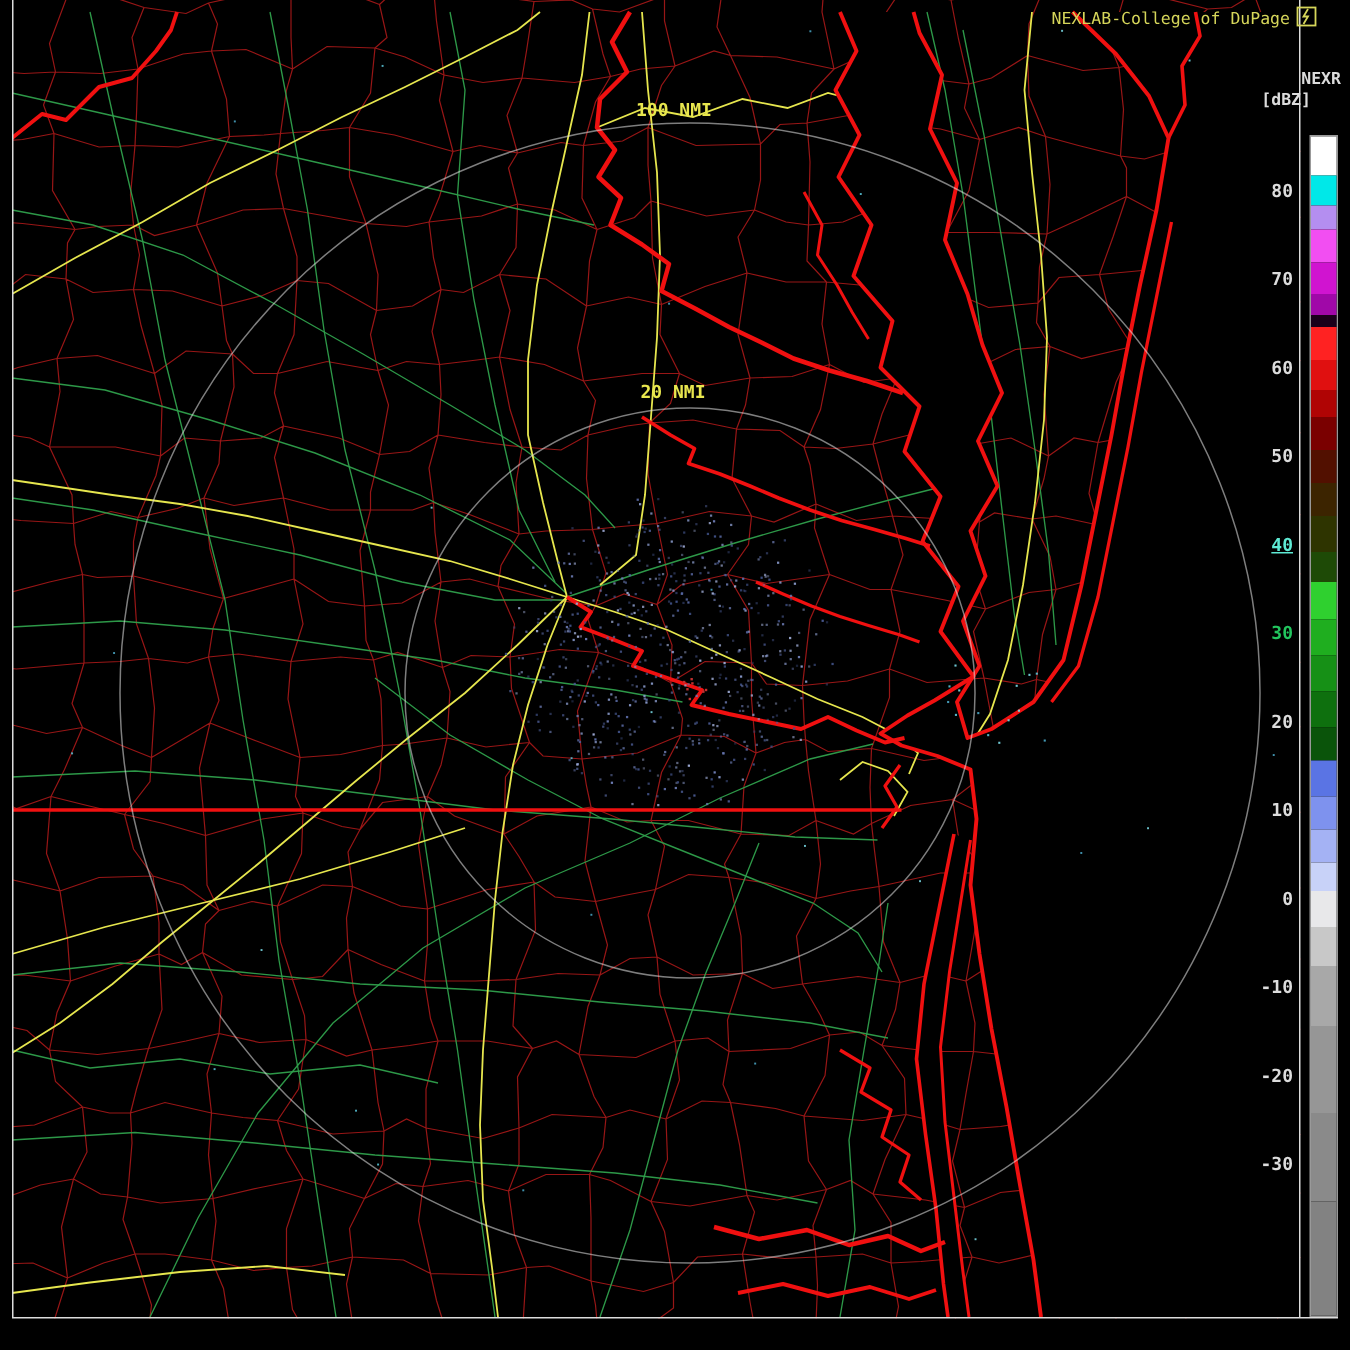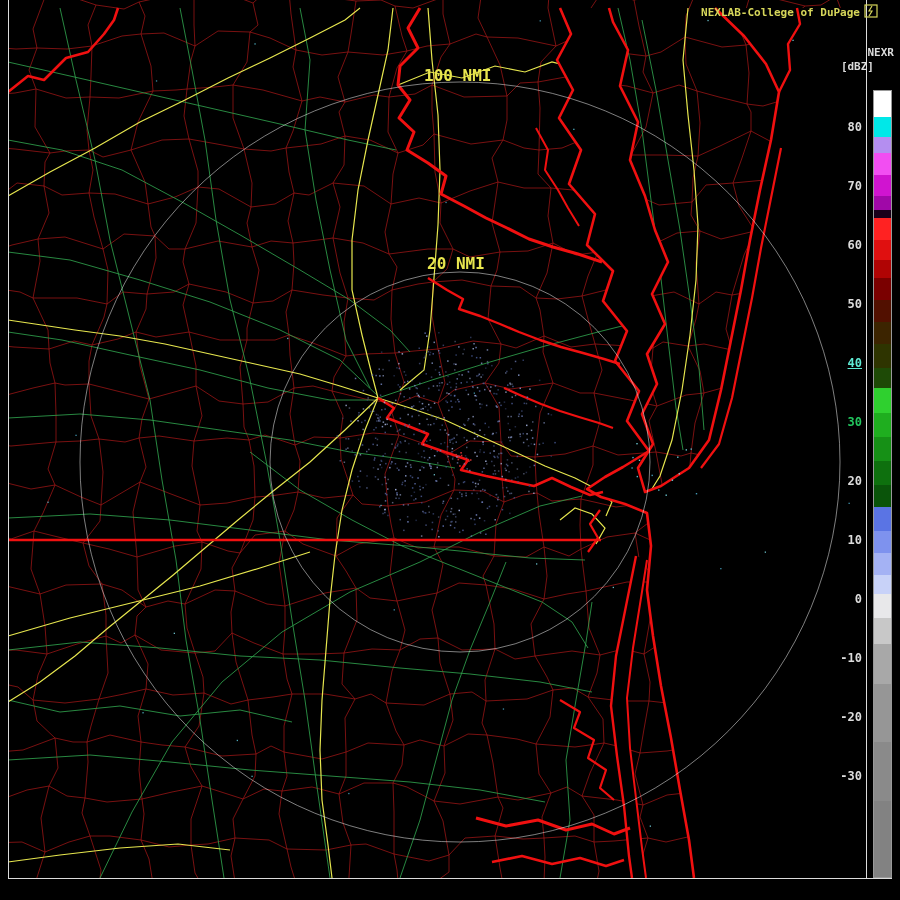--- a/index.html
+++ b/index.html
@@ -1,21 +1,21 @@
 <!DOCTYPE html>
 <html><head>
 <meta charset="utf-8">
 <style>
   html,body{margin:0;padding:0;background:#000;}
   .stage{position:relative;width:900px;height:900px;background:#000;overflow:hidden;
          font-family:"DejaVu Sans Mono","Liberation Mono",monospace;}
   #map-svg{position:absolute;left:0;top:0;}
   .frame{position:absolute;background:#dcdcdc;}
-  .maplabel{position:absolute;font-weight:bold;font-size:16px;white-space:nowrap;}
-  .brand{position:absolute;top:6px;right:40px;font-size:11px;font-weight:bold;white-space:nowrap;}
+  .maplabel{position:absolute;font-weight:bold;font-size:12px;white-space:nowrap;}
+  .brand{position:absolute;top:6px;right:40px;font-size:11px;font-weight:normal;white-space:nowrap;}
   .brand-icon{position:absolute;top:4px;right:22px;}
   .cb-title{position:absolute;top:46px;right:6px;font-size:11px;font-weight:bold;}
   .cb-units{position:absolute;top:60px;right:26px;font-size:11px;font-weight:bold;}
   #colorbar{position:absolute;left:873px;top:90px;width:19px;height:788px;
             display:flex;flex-direction:column;border:1px solid #999;box-sizing:border-box;}
   .cbseg{width:100%;flex-basis:0;}
   #ticks{position:absolute;left:2px;top:0;width:900px;height:804px;pointer-events:none;}
   .cbtick{position:absolute;right:40px;width:36px;text-align:right;
           font-size:12px;font-weight:bold;}
   .caption{position:absolute;left:10px;top:881px;width:856px;text-align:center;

